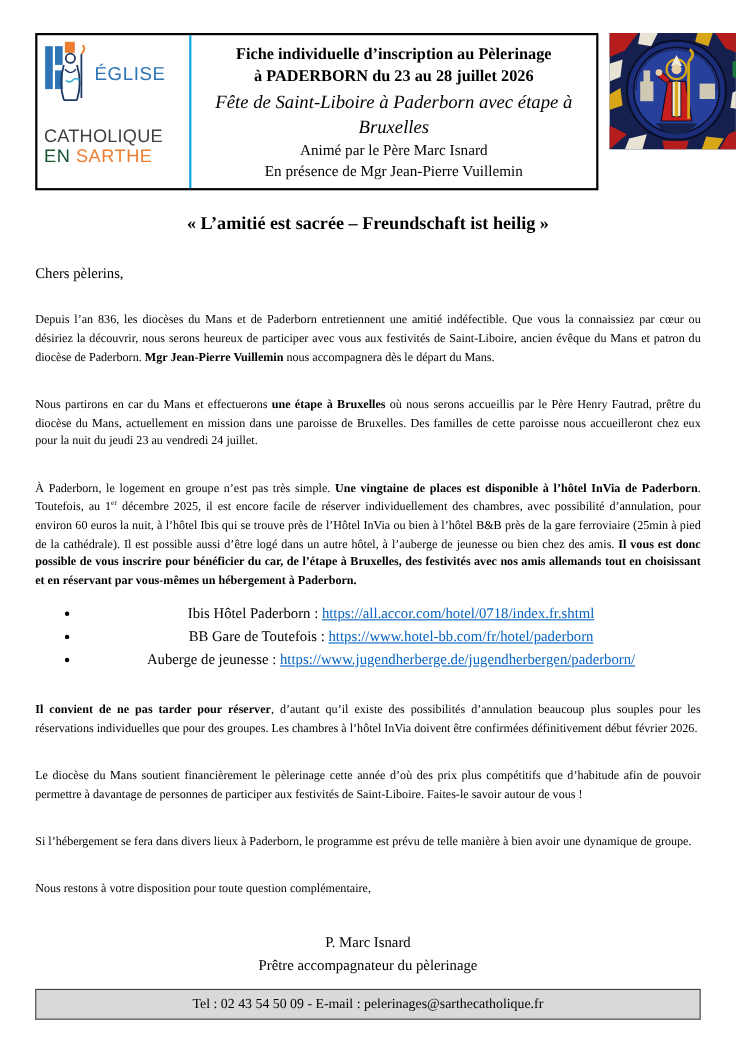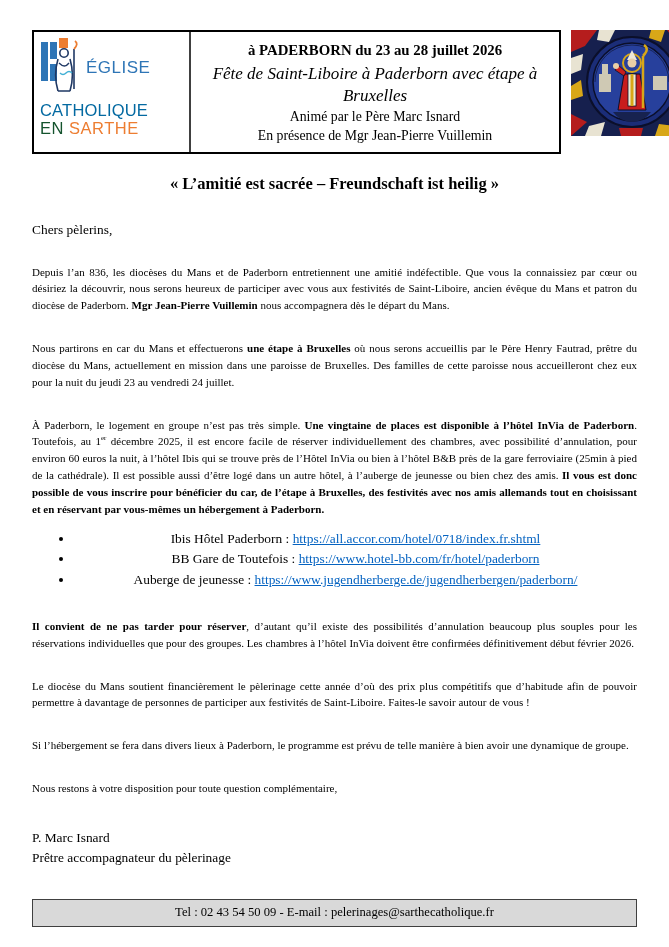--- a/index.html
+++ b/index.html
@@ -4,47 +4,47 @@
 <style>
   html,body{margin:0;padding:0;background:#fff;}
   body{width:669px;height:947px;overflow:hidden;
        font-family:"Liberation Serif","DejaVu Serif",serif;color:#000;}
   .page{box-sizing:border-box;width:669px;height:947px;
         padding:30px 32px 20px 32px;display:flex;flex-direction:column;}
 
   
   .header-row{display:flex;align-items:stretch;}
   .header-table{display:flex;border:2px solid #000;flex:0 0 auto;}
-  .logo-cell{width:126px;border-right:2px solid #404040;padding:5px 23px 4px 6px;
+  .logo-cell{width:126px;border-right:2px solid #0ea5e9;padding:5px 6px 4px 6px;
              font-family:"Liberation Sans","DejaVu Sans",sans-serif;line-height:1.04;}
   .logo-top{display:flex;align-items:flex-start;}
   .logo-icon{flex:0 0 auto;margin-right:2px;}
   .logo-eglise{color:#2e75b6;font-size:17px;letter-spacing:.5px;margin-top:22px;}
-  .logo-catholique{color:#0369a1;font-size:16.5px;letter-spacing:.2px;margin-top:1px;}
+  .logo-catholique{color:#404040;font-size:16.5px;letter-spacing:.2px;margin-top:14px;}
   .logo-ensarthe{font-size:16.5px;letter-spacing:.5px;margin-top:1px;}
   .logo-en{color:#14532d;}
   .logo-sarthe{color:#ed7d31;}
   .title-cell{width:352px;text-align:center;padding:9px 8px 6px 8px;}
   .t-bold{font-weight:700;font-size:14.8px;line-height:1.32;}
   .t-italic{font-style:italic;font-size:17px;line-height:1.35;margin-top:2px;}
   .t-plain{font-size:13.8px;line-height:1.35;}
   .glass{margin-left:10px;flex:0 0 auto;}
 
   
   .quote{text-align:center;font-weight:700;font-size:16.5px;margin:20px 0 28px 0;}
   .salutation{font-size:13.4px;margin:0 0 11px 0;}
   .para{font-size:11px;line-height:1.53;text-align:justify;margin:15px 0 11px 0;}
   .rb{font-weight:700;}
   .rbu{font-weight:700;}
   .rsup{vertical-align:super;font-size:.62em;line-height:0;}
   ul.bullets{margin:0 0 12px 0;padding-left:42px;list-style:disc;text-align:center;}
   ul.bullets li{font-size:13.4px;line-height:1.55;}
   .link{color:#0563c1;text-decoration:underline;cursor:pointer;}
 
-  .signature{text-align:left;font-size:13.4px;line-height:1.5;margin:20px 0 0 0;}
+  .signature{text-align:center;font-size:13.4px;line-height:1.5;margin:20px 0 0 0;}
 
   
   .footer{margin-top:auto;border:1.8px solid #404040;background:#d9d9d9;
           text-align:center;font-size:12.6px;line-height:1.42;padding:4px 6px;}
 </style>
 </head>
 <body>
 
 <div class="page">
 
@@ -66,20 +66,21 @@
               <path d="M34,12 q5,-5 1,-8" fill="none" stroke="#ed7d31" stroke-width="1.8"></path>
               <path d="M20,36 q3,3 6,0 q3,-3 6,0" fill="none" stroke="#41b0d5" stroke-width="1.5"></path>
             </svg>
           </span>
           <span class="logo-eglise">ÉGLISE</span>
         </div>
         <div class="logo-catholique">CATHOLIQUE</div>
         <div class="logo-ensarthe"><span class="logo-en">EN</span> <span class="logo-sarthe">SARTHE</span></div>
       </div>
       <div class="title-cell">
+        <div class="t-bold">Fiche individuelle d’inscription au Pèlerinage</div>
         <div class="t-bold">à PADERBORN du 23 au 28 juillet 2026</div>
         <div class="t-italic">Fête de Saint-Liboire à Paderborn avec étape à Bruxelles</div>
         <div class="t-plain">Animé par le Père Marc Isnard</div>
         <div class="t-plain">En présence de Mgr Jean-Pierre Vuillemin</div>
       </div>
     </div>
     <div class="glass">
       <svg width="122" height="106" viewBox="0 0 122 106">
         <rect x="0" y="0" width="122" height="106" fill="#16204e"></rect>
 

